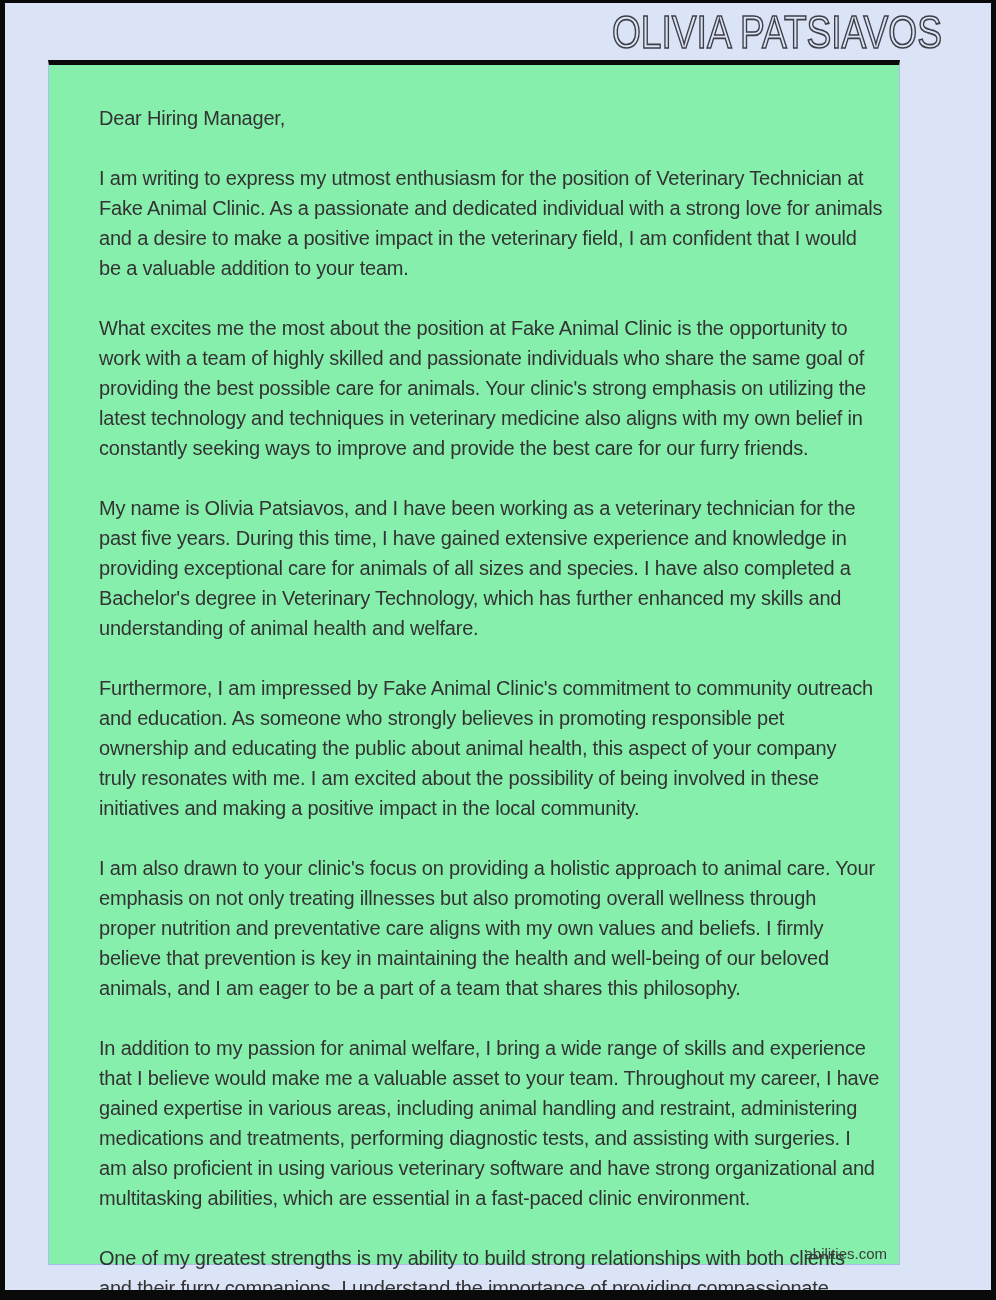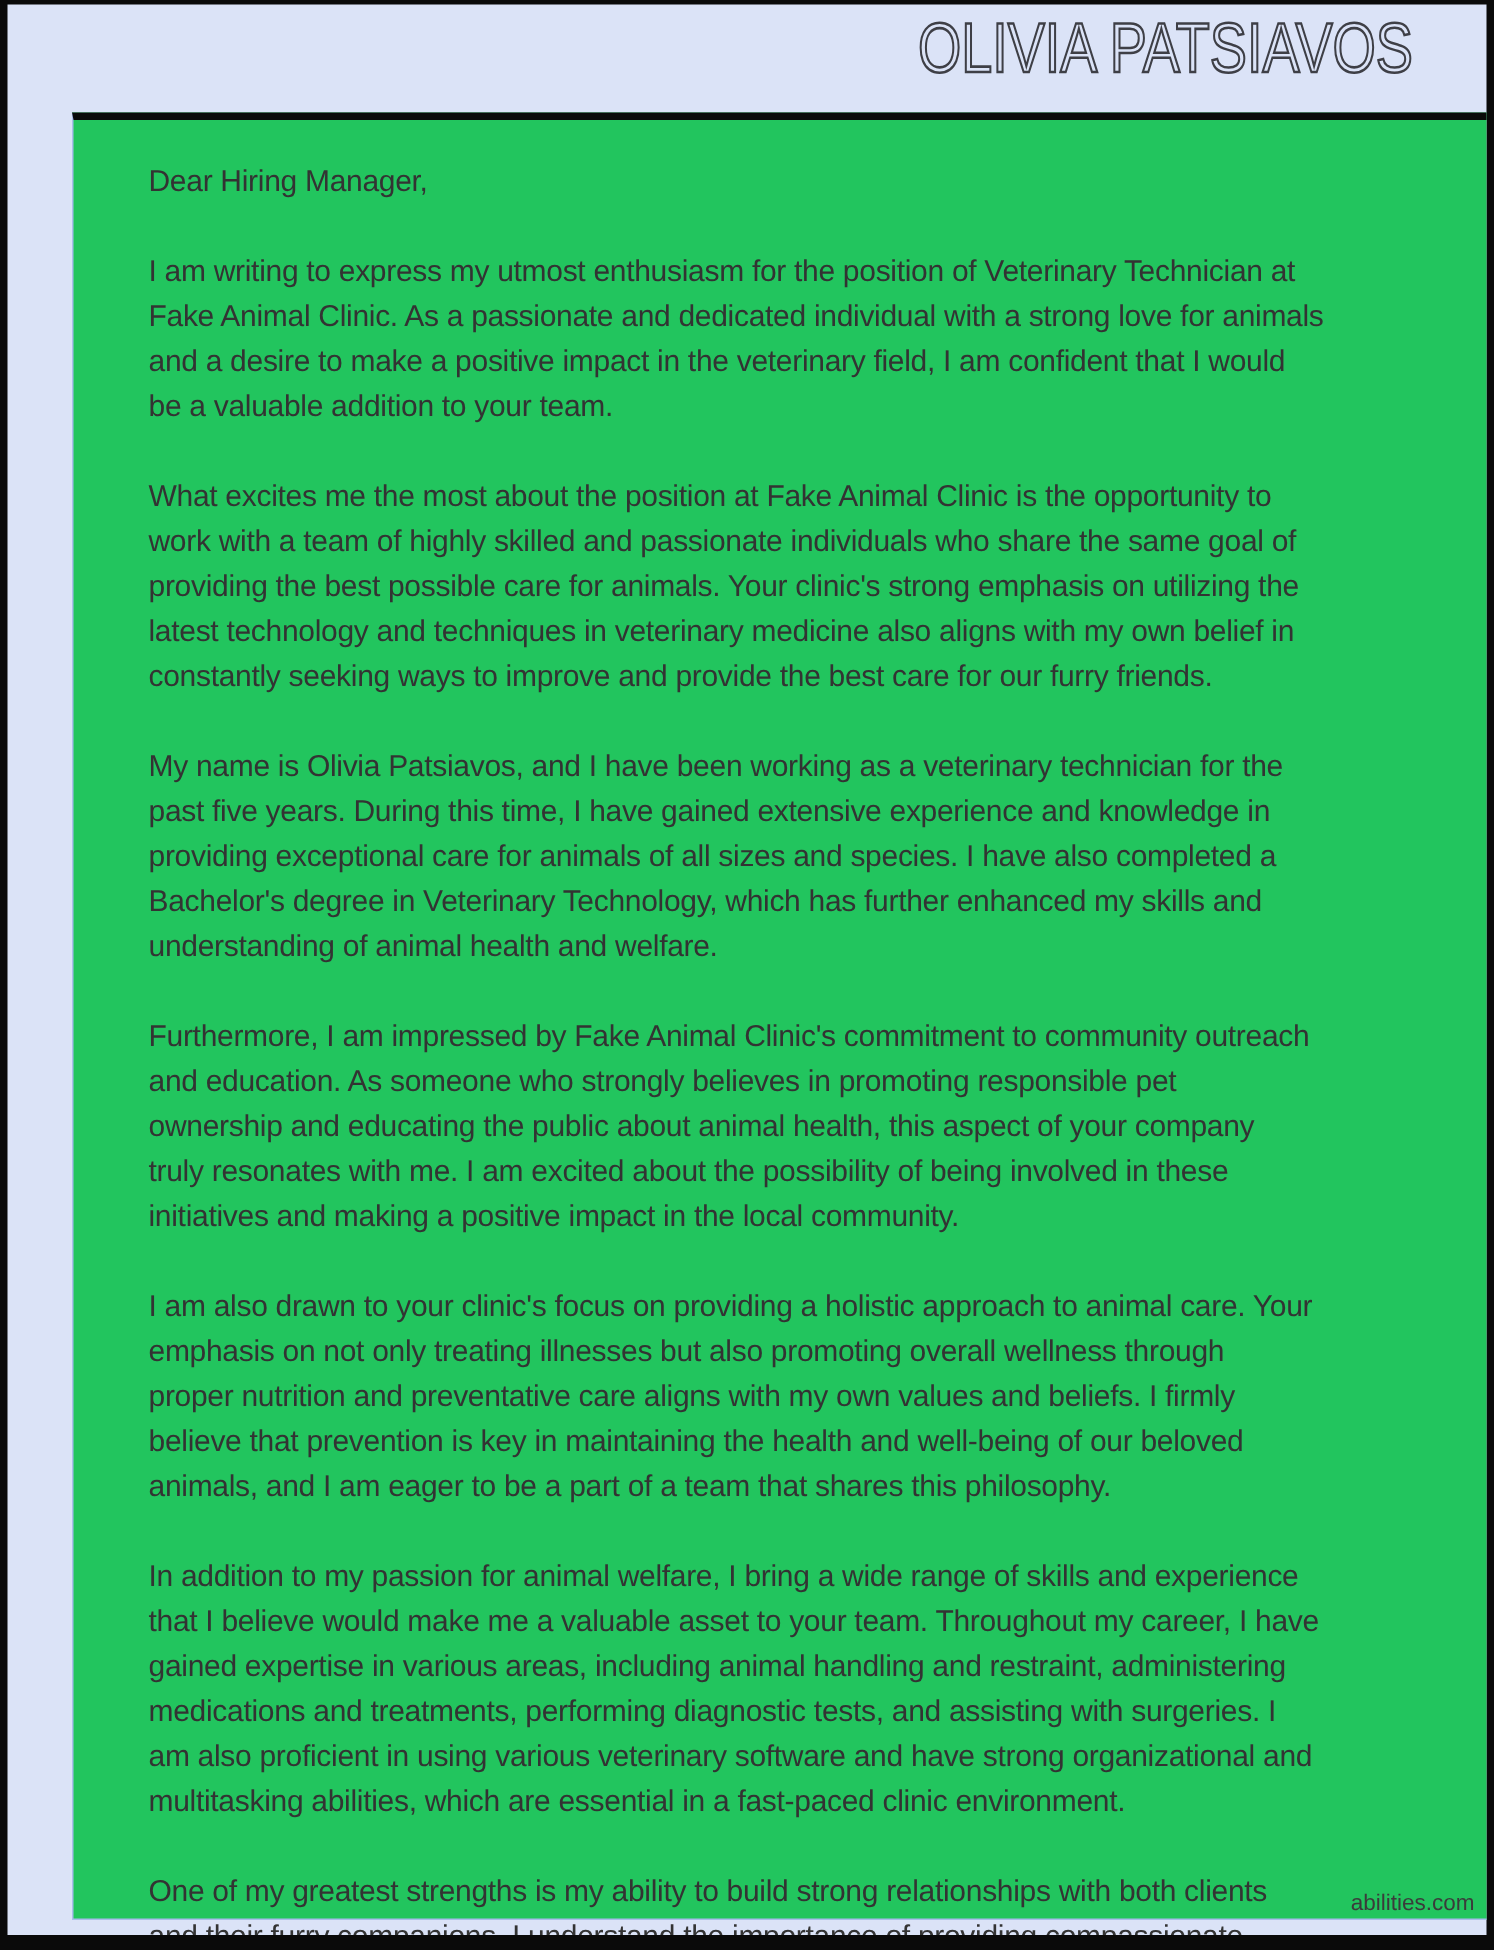--- a/index.html
+++ b/index.html
@@ -18,39 +18,39 @@
     width: 996px;
     height: 1300px;
     background: #dbe3f7;
     border-style: solid;
     border-color: #0a0a0a;
     border-width: 3px 5px 10px 5px;
     overflow: hidden;
   }
   .header {
     height: 54px;
-    margin: 2px 45px 16px 43px;
+    margin: 2px 45px 1px 43px;
     display: flex;
     align-items: center;
     justify-content: flex-end;
   }
   .title-svg {
     display: block;
     overflow: visible;
   }
   .sheet {
     position: relative;
     box-sizing: border-box;
     margin-left: 43px;
-    width: 948px;
+    width: 852px;
     height: 1205px;
-    background: #22c55e;
+    background: #86efac;
     border: 1px solid #aabced;
     border-top: 5px solid #0a0a0a;
-    padding: 26px 46px 0 50px;
+    padding: 38px 46px 0 50px;
     overflow: visible;
   }
   .letter p {
     margin: 0 0 30px 0;
     width: 800px;
     font-size: 20px;
     line-height: 30px;
     letter-spacing: -0.2px;
     color: #333333;
     white-space: pre-line;

